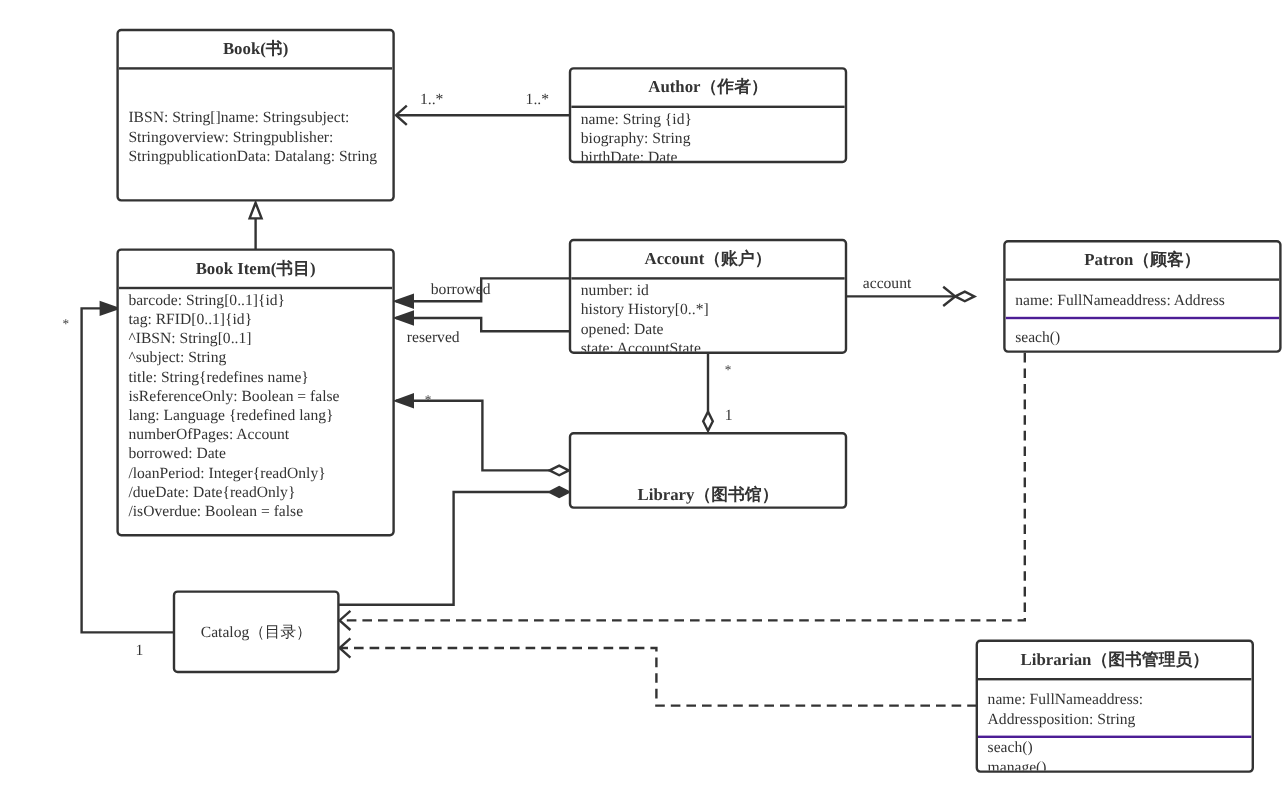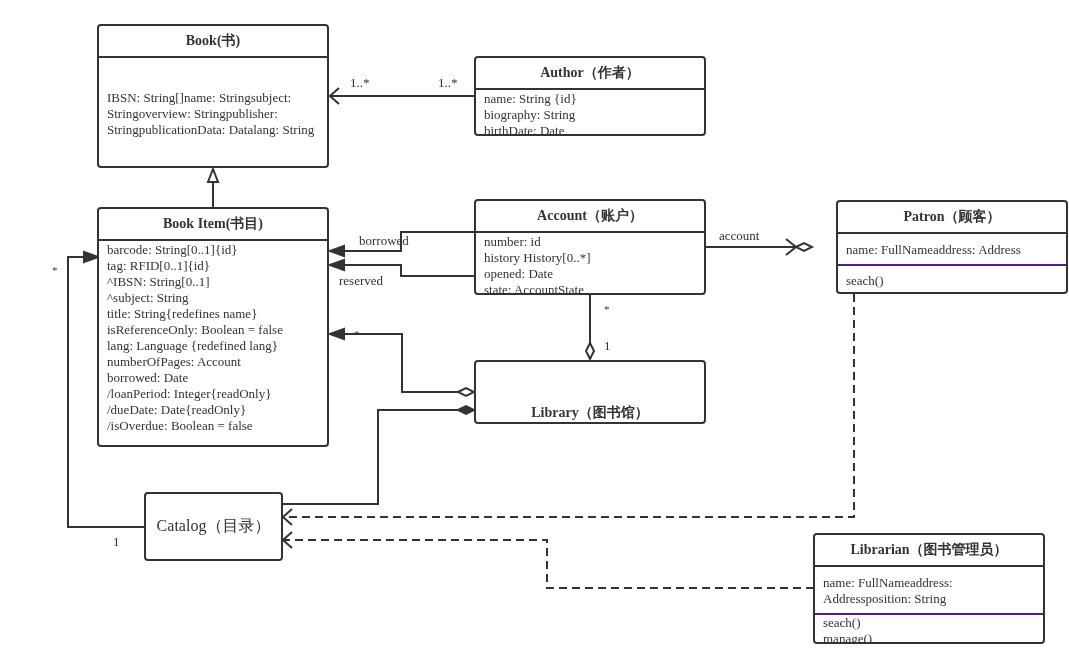--- a/index.html
+++ b/index.html
@@ -118,21 +118,21 @@
 
 <div class="cls" style="left:474px;top:360px;width:232px;height:64px;">
   <div class="hd" style="height:32px;margin-top:36px;">Library（图书馆）</div>
   <div class="sec" style="padding-top:0px;padding-left:24px;">
     <span class="ln">name: String</span>
     <span class="ln">address: Address</span>
   </div>
 </div>
 
 <div class="cls" style="left:144px;top:492px;width:139px;height:69px;display:flex;align-items:center;justify-content:center;">
-  <span style="font-size:16px;">Catalog（目录）</span>
+  <span style="font-size:13px;">Catalog（目录）</span>
 </div>
 
 <div class="cls" style="left:813px;top:533px;width:232px;height:111px;">
   <div class="hd" style="height:32px;">Librarian（图书管理员）</div>
   <div class="sec b" style="height:48px;padding-top:8px;">
     <span class="ln">name: FullNameaddress:</span>
     <span class="ln">Addressposition: String</span>
   </div>
   <div class="sec" style="padding-top:0px;">
     <span class="ln">seach()</span>

